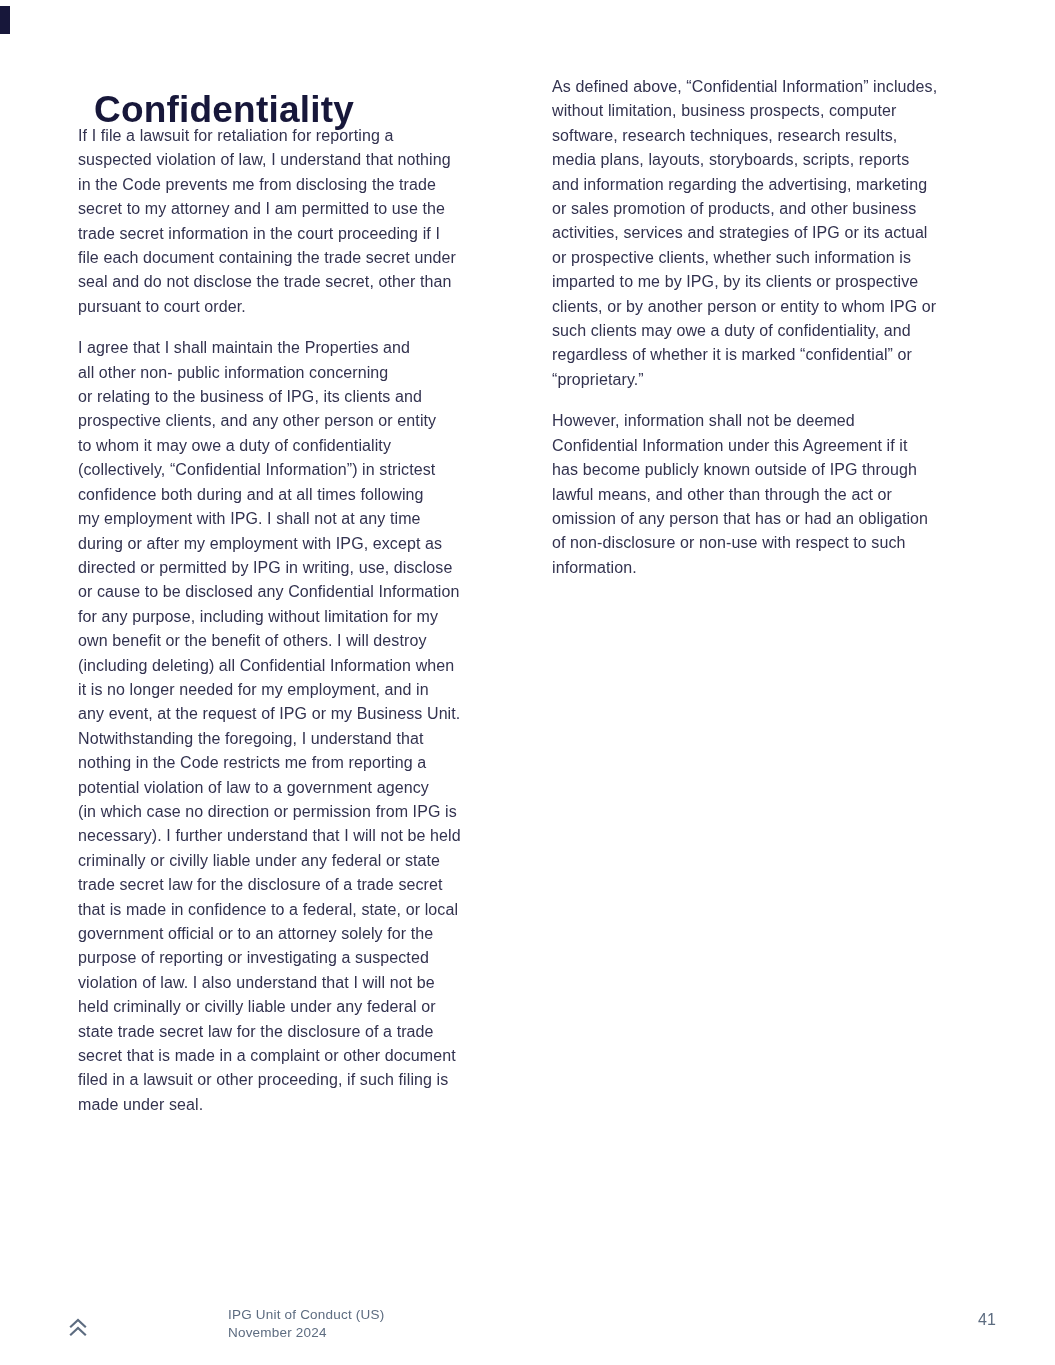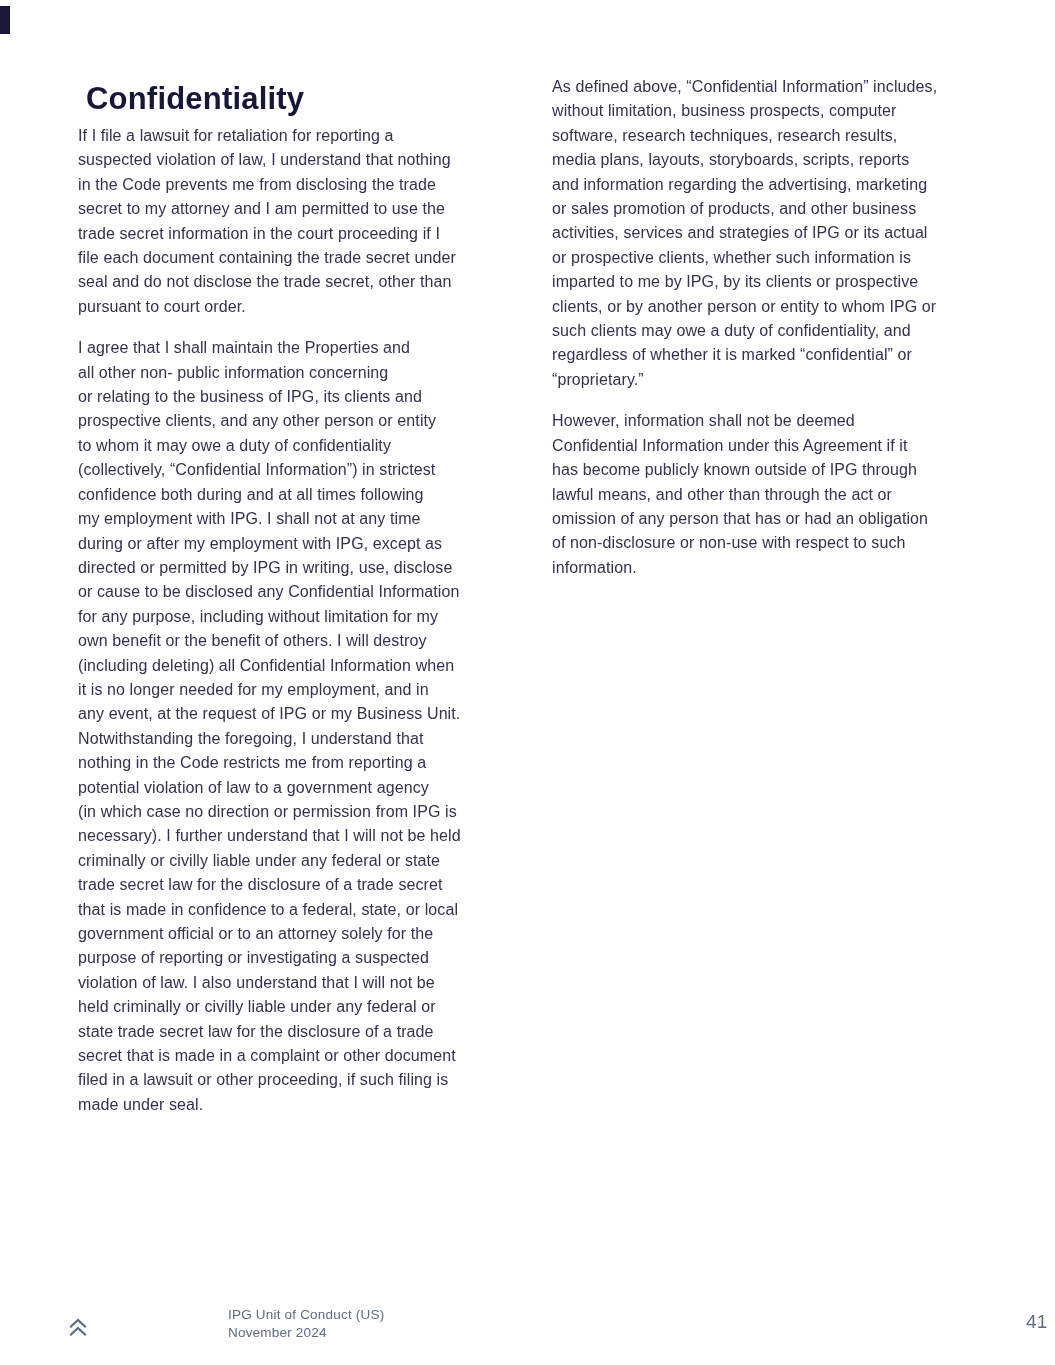--- a/index.html
+++ b/index.html
@@ -20,22 +20,22 @@
     left: 0;
     top: 6px;
     width: 10px;
     height: 28px;
     background: var(--heading_navy, #1b1b3a);
   }
   .page-title {
     position: absolute;
     left: 78px;
     top: 73px;
-    margin: 8px;
-    font-size: 31px;
+    margin: 16px;
+    font-size: 37px;
     font-weight: 700;
     letter-spacing: 0.2px;
     color: var(--heading_navy, #17173a);
   }
   .col {
     position: absolute;
     width: 452px;
   }
   .col-left  { left: 78px;  top: 124px; }
   .col-right { left: 552px; top: 75px;  }
@@ -61,23 +61,23 @@
     position: absolute;
     left: 228px;
     top: 1306px;
     font-size: 13.5px;
     line-height: 17.5px;
     letter-spacing: 0.2px;
     color: var(--footer_slate, #5d6c80);
   }
   .page-number {
     position: absolute;
-    left: 1026px;
+    left: 978px;
     top: 1311px;
-    font-size: 19px;
+    font-size: 16px;
     letter-spacing: 0.2px;
     color: var(--footer_slate, #5d6c80);
   }
 </style>
 </head>
 <body>
 
 <div class="page">
 
   <div class="corner-marker"></div>

